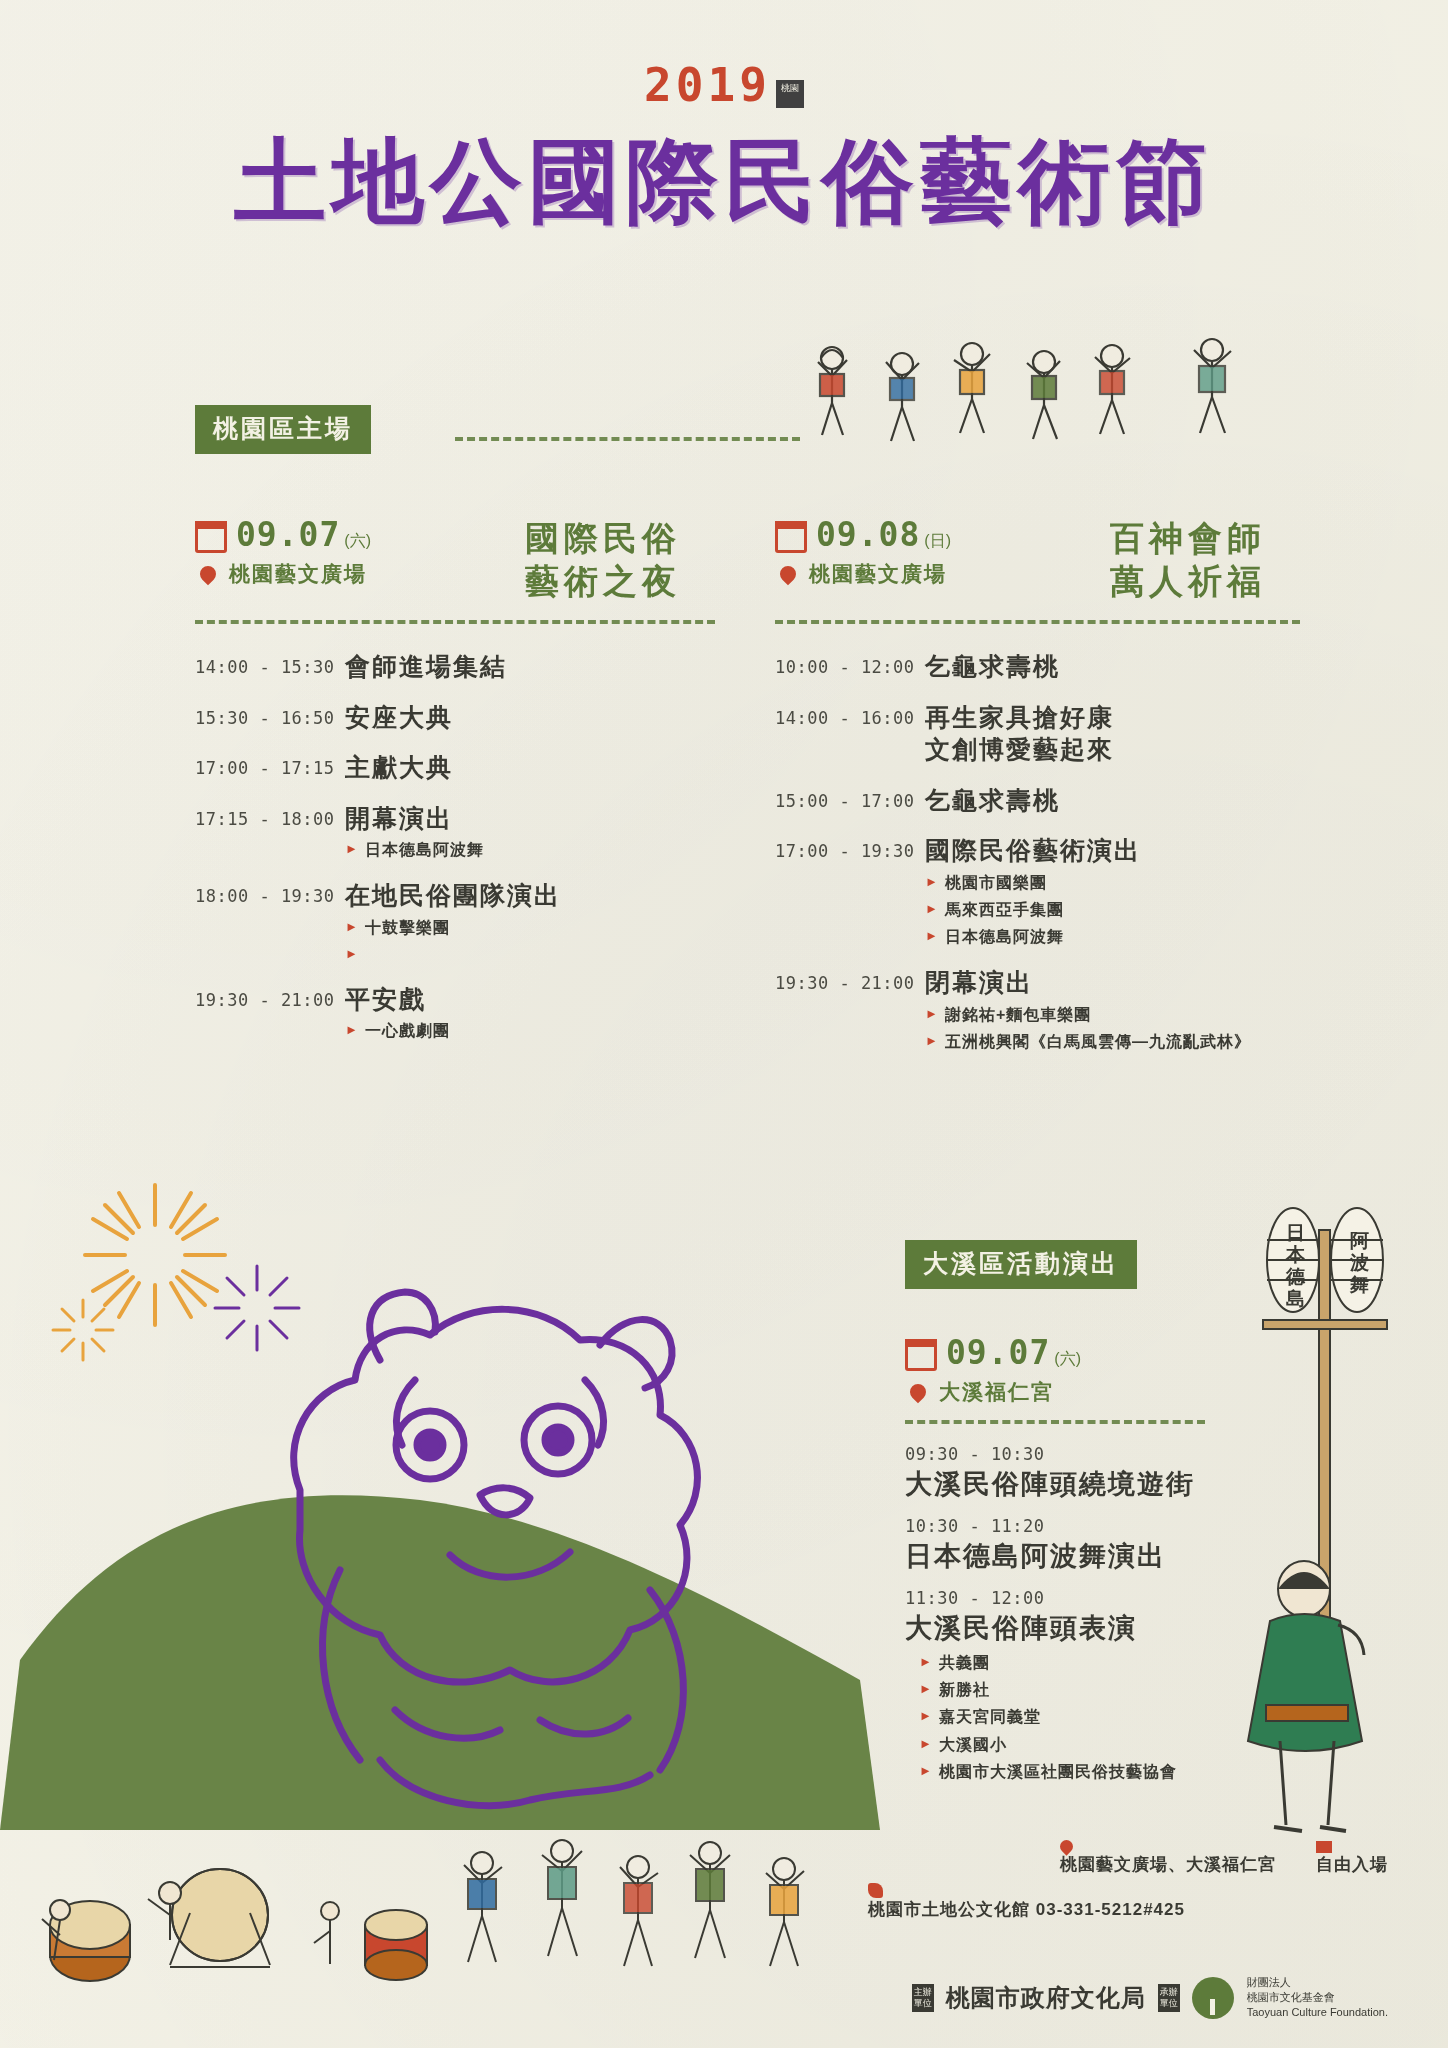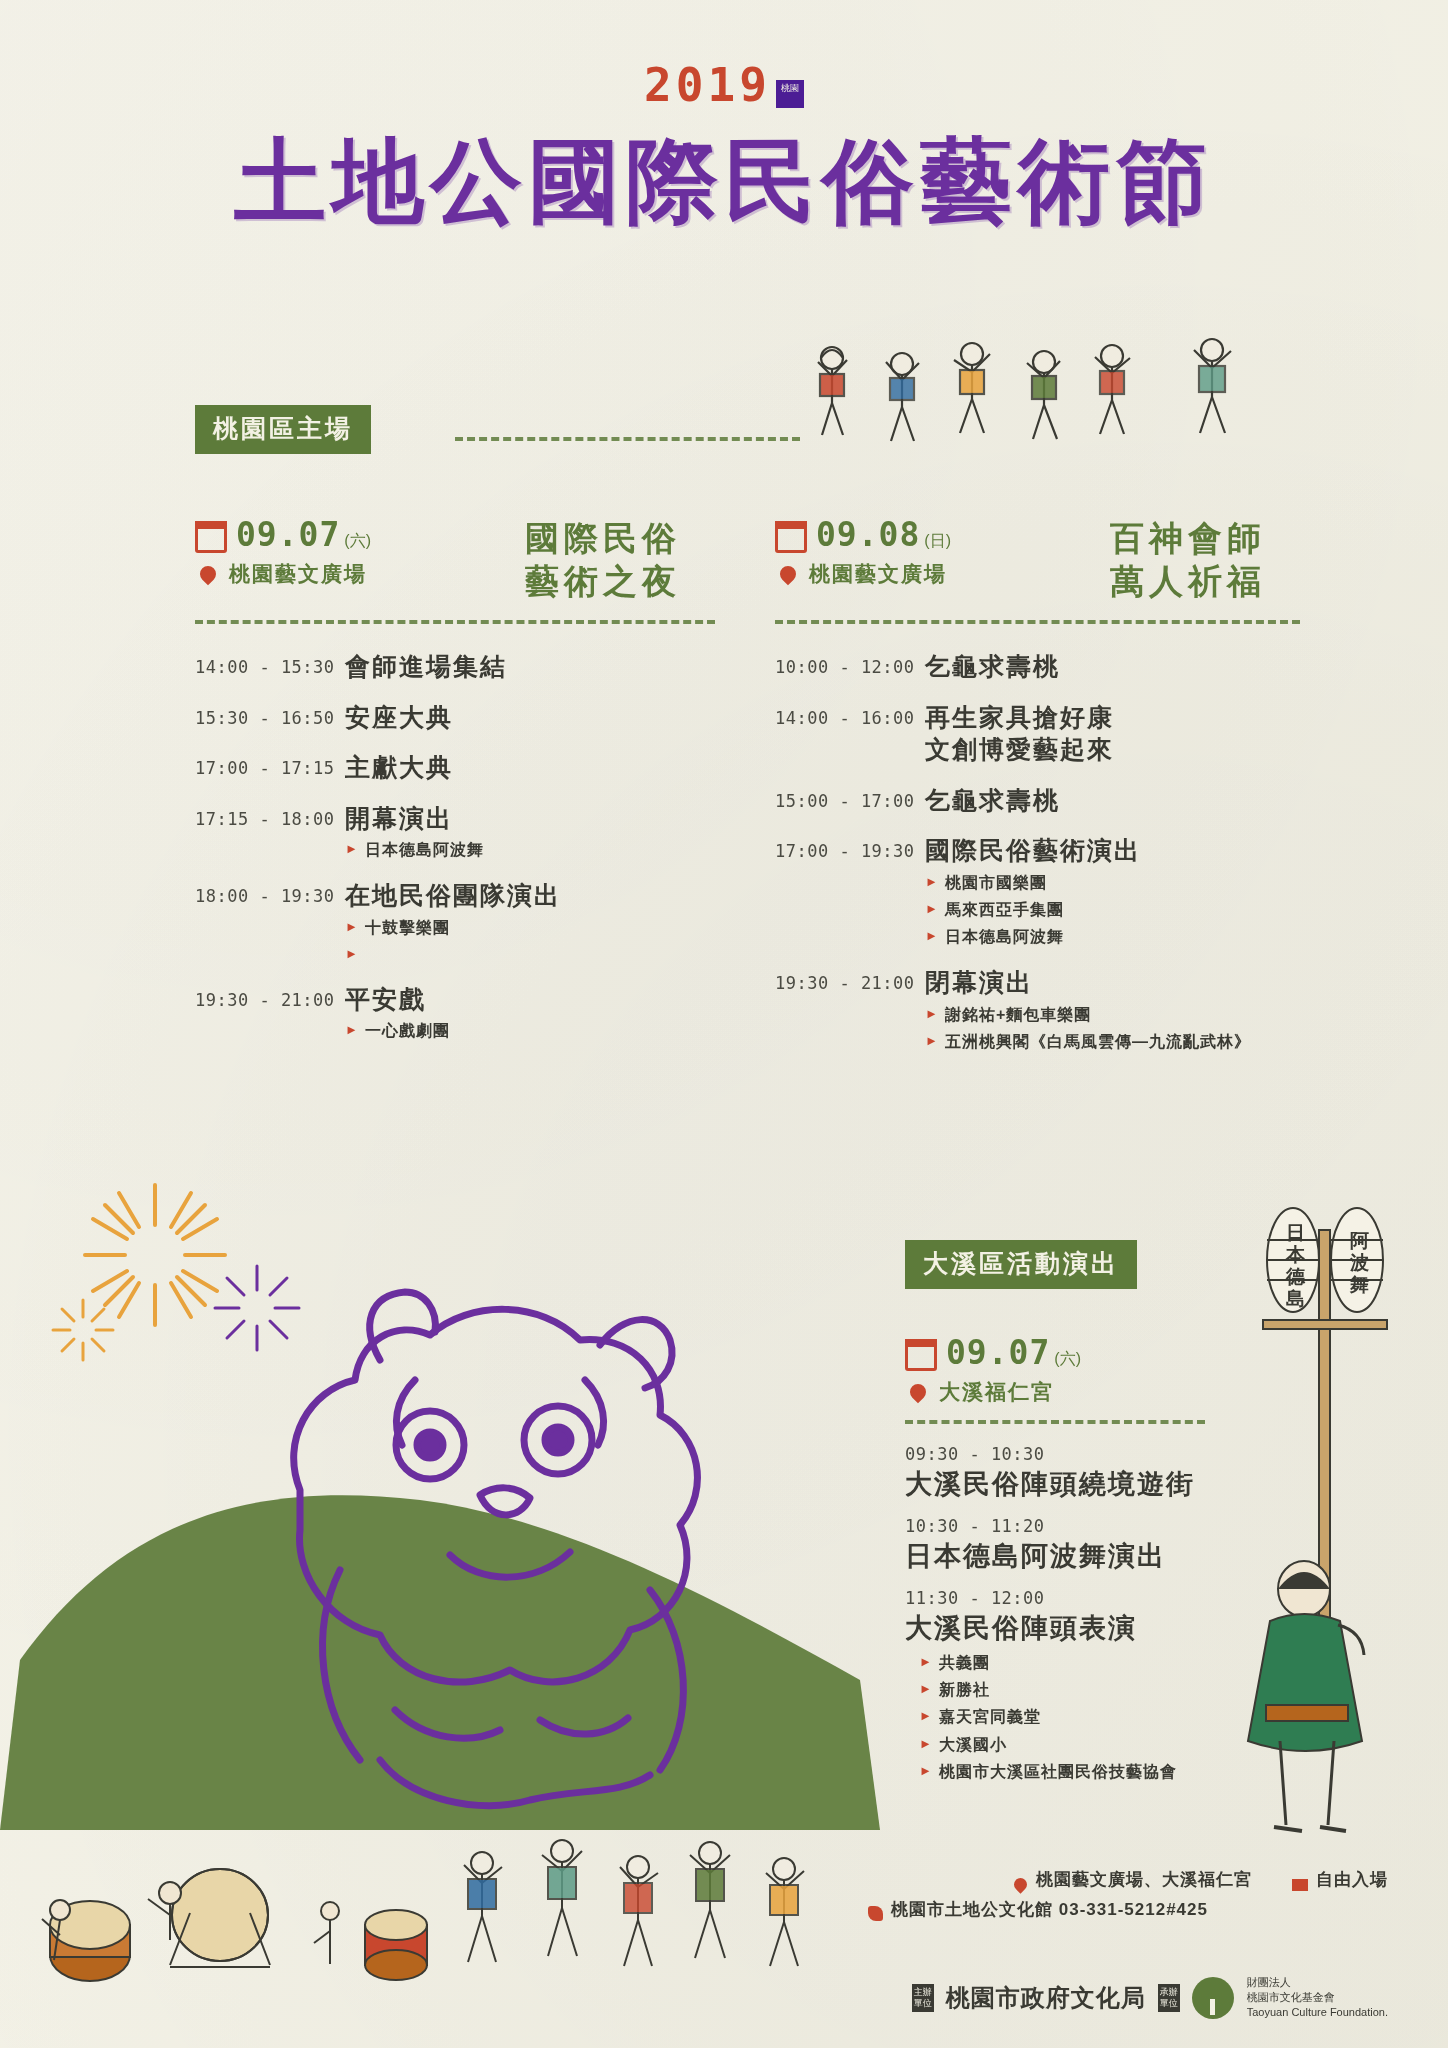--- a/index.html
+++ b/index.html
@@ -37,21 +37,21 @@
     font-family: "DejaVu Sans Mono", monospace;
     font-weight: bold;
     font-size: 46px;
     letter-spacing: 4px;
     color: #c8472e;
   }
   .year-seal {
     display: inline-block;
     width: 28px;
     height: 28px;
-    background: #4c1d95;
+    background: #404040;
     color: #f3f1e4;
     font-size: 9px;
     line-height: 11px;
     padding: 3px 2px;
     box-sizing: border-box;
     vertical-align: 10px;
     margin-left: 5px;
     text-align: center;
     letter-spacing: 0;
   }
@@ -202,26 +202,27 @@
   }
   .daxi-title {
     font-size: 27px;
     font-weight: bold;
     color: #3a3a33;
     letter-spacing: 2px;
     margin-top: 2px;
   }
   .foot-line {
     display: flex;
-    align-items: flex-end;
+    align-items: flex-start;
     font-size: 17px;
     font-weight: bold;
     color: #3a3a33;
     letter-spacing: 1px;
     margin-bottom: 7px;
+    flex-direction: column;
   }
   .foot-pin {
     width: 13px; height: 13px;
     background: #c8472e;
     border-radius: 50% 50% 50% 0;
     transform: rotate(-45deg);
     margin-right: 9px;
     flex: none;
   }
   .foot-phone {

